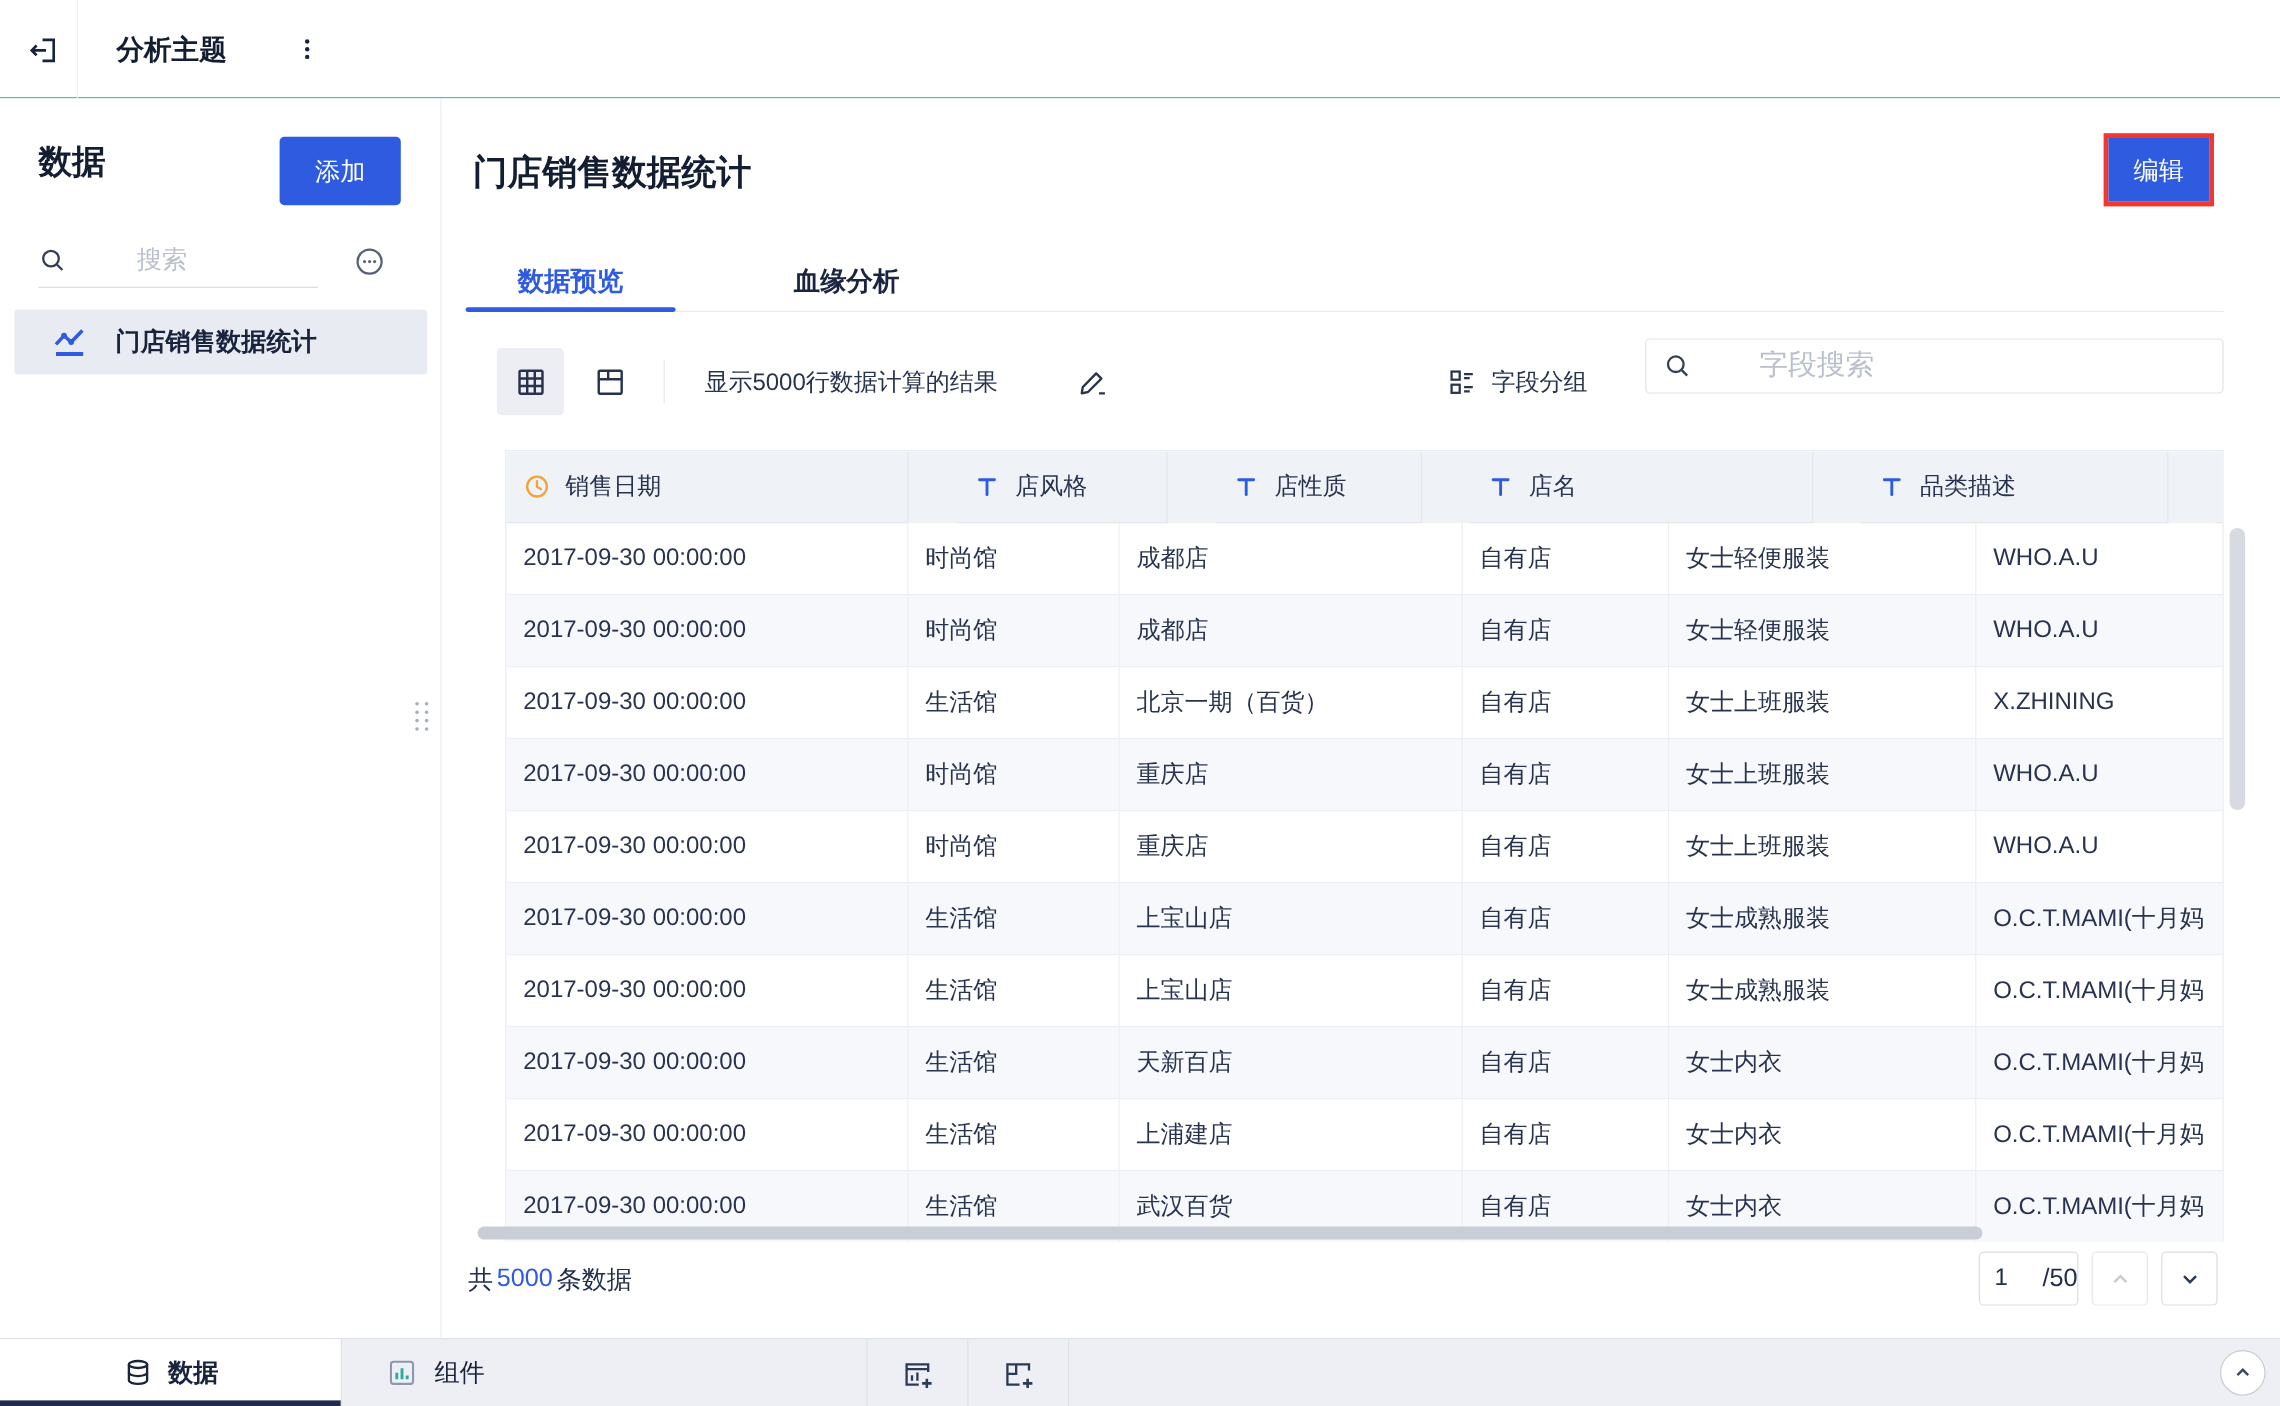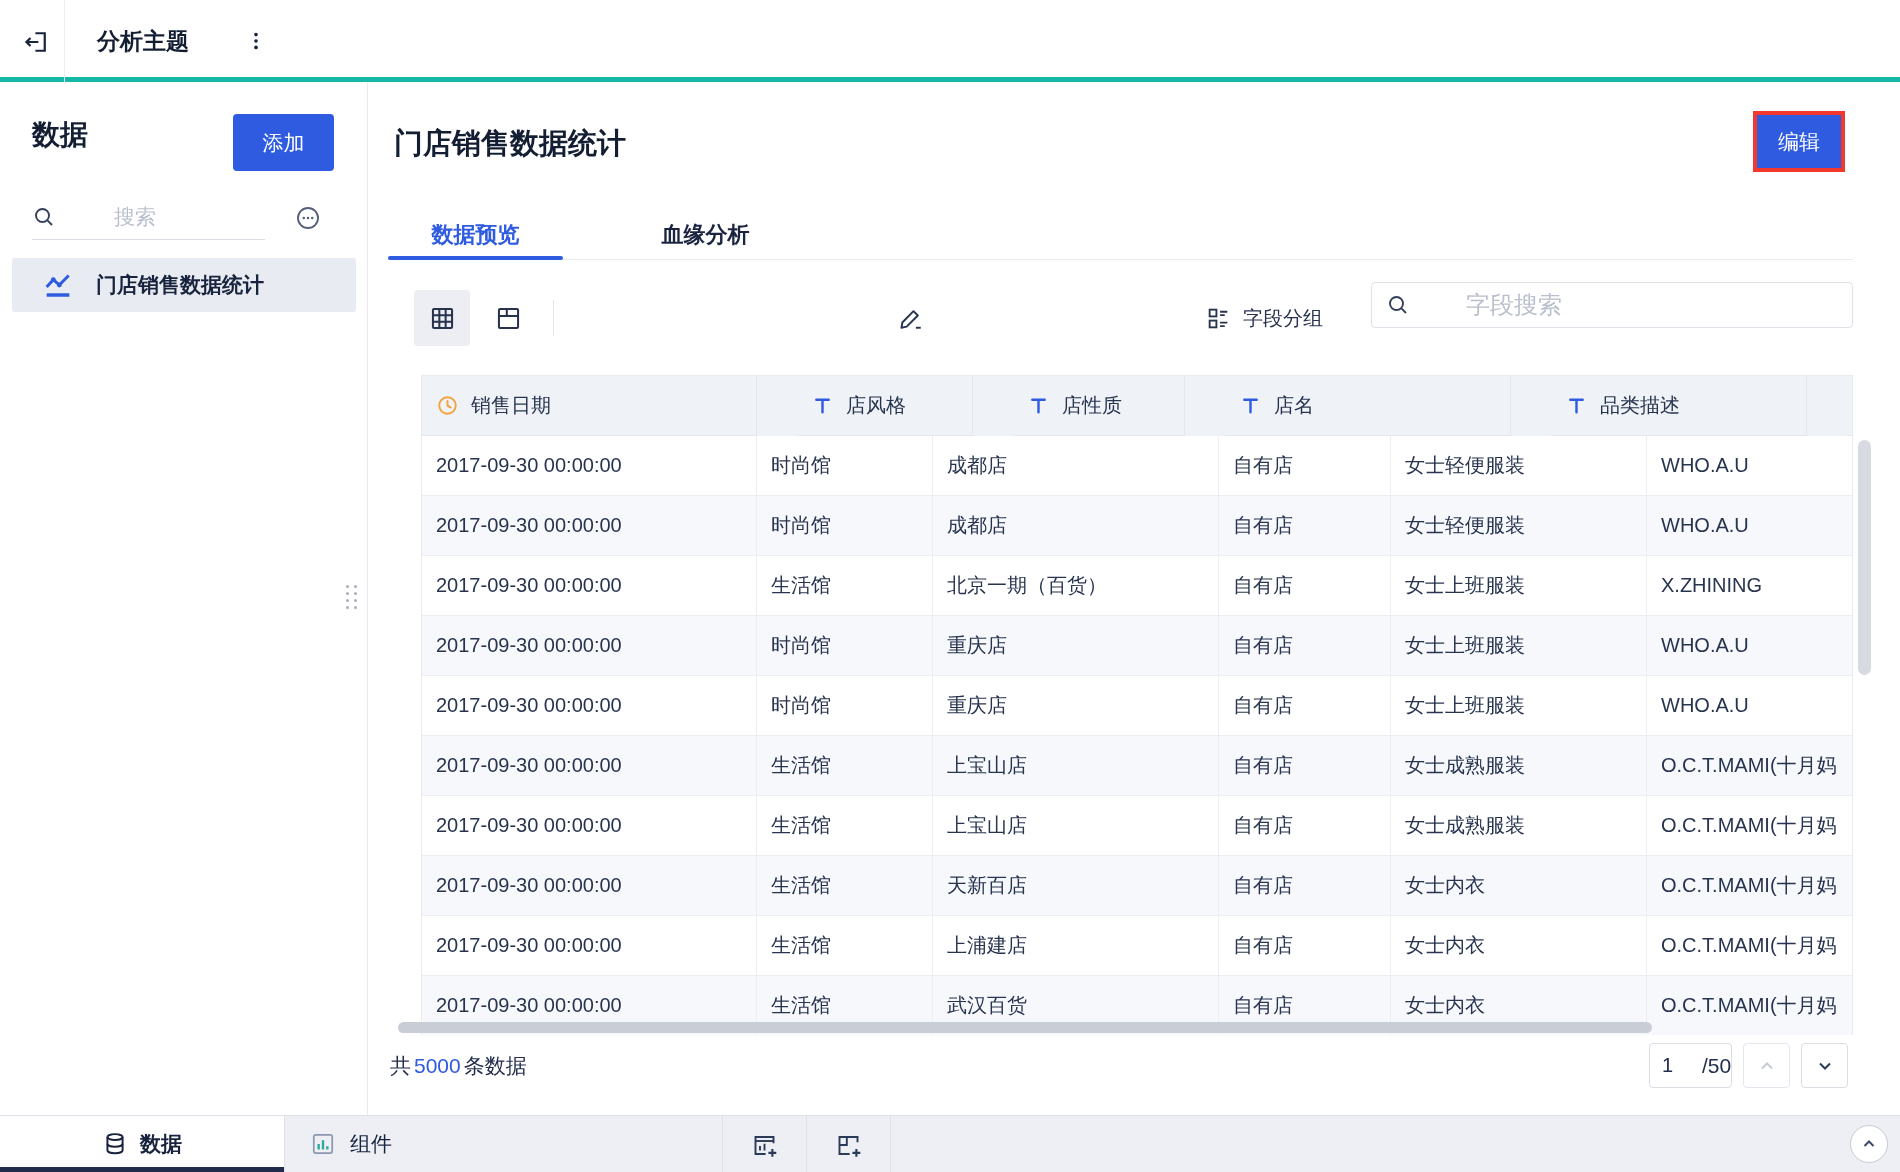--- a/index.html
+++ b/index.html
@@ -4,21 +4,21 @@
 <style>
   * { margin:0; padding:0; box-sizing:border-box; }
   html,body { width:1900px; height:1172px; }
   body { font-family:"Liberation Sans","DejaVu Sans",sans-serif; background:#fff; color:#1A2440; }
   #app { position:relative; width:1900px; height:1172px; overflow:hidden; background:#fff; }
   svg { display:block; }
   button { background:none; border:none; cursor:pointer; font-family:inherit; }
   input { font-family:inherit; outline:none;margin-left:44px; }
 
   
-  .topbar { position:absolute; left:0; top:0; width:1900px; height:82px; background:#fff; border-bottom:5px solid #14b8a6; }
+  .topbar { position:absolute; left:0; top:0; width:1900px; height:82px; background:#fff; border-bottom:1px solid #14b8a6; }
   .exit-btn { position:absolute; left:16px; top:22px; width:40px; height:40px; display:flex; align-items:center; justify-content:center; }
   .topbar-divider { position:absolute; left:64px; top:0; width:1px; height:82px; background:#ECEEF2; }
   .topbar-title { position:absolute; left:97px; top:0; height:82px; display:flex; align-items:center; font-size:23px; font-weight:700; color:#131E33; }
   .kebab-btn { position:absolute; left:238px; top:23px; width:36px; height:36px; display:flex; align-items:center; justify-content:center; }
 
   
   .sidebar { position:absolute; left:0; top:82px; width:368px; height:1033px; background:#fff; border-right:1px solid #E8EAF0; }
   .sidebar-title { position:absolute; left:32px; top:34px; font-size:28px; font-weight:700; color:#131E33; }
   .add-btn { position:absolute; left:233px; top:32px; width:101px; height:57px; background:#2E5BE0; color:#fff; font-size:21px; border-radius:4px; }
   .sidebar-search { position:absolute; left:32px; top:112px; width:233px; height:46px; border-bottom:1px solid #D9DDE5; display:flex; align-items:center; }
@@ -79,21 +79,21 @@
   .pg-btn { position:absolute; top:961px; width:47px; height:45px; border-radius:4px; display:flex; align-items:center; justify-content:center; background:#fff; }
   .pg-btn.up { left:1375px; border:1px solid #E4E7ED; cursor:default; }
   .pg-btn.down { left:1433px; border:1px solid #D9DDE4; }
 
   
   .bottombar { position:absolute; left:0; top:1115px; width:1900px; height:57px; background:#EDEFF4; border-top:1px solid #DEE1E8; }
   .bb-tab-data { position:absolute; left:0; top:0; width:284px; height:56px; background:#fff; display:flex; align-items:center; justify-content:center; cursor:pointer; }
   .bb-tab-data .bb-underline { position:absolute; left:0; bottom:0; width:100%; height:5px; background:#202C49; }
   .bb-tab-data .lbl { margin-left:12px; font-size:21px; font-weight:700; color:#18233D; }
   .bb-divider { position:absolute; top:0; width:1px; height:56px; background:#DEE1E8; }
-  .bb-tab-comp { position:absolute; left:284px; top:0; height:56px; display:flex; align-items:center; padding:0 26px; cursor:pointer; }
+  .bb-tab-comp { position:absolute; left:284px; top:0; height:56px; display:flex; align-items:center; padding:0 38px; cursor:pointer; }
   .bb-tab-comp .lbl { margin-left:14px; font-size:21px; color:#18233D; }
   .bb-icon-btn { position:absolute; top:14px; width:30px; height:30px; display:flex; align-items:center; justify-content:center; }
   .collapse-btn { position:absolute; left:1850px; top:9px; width:38px; height:38px; border:1.5px solid #C6CBD5; border-radius:50%; background:#fff; display:flex; align-items:center; justify-content:center; }
 </style>
 </head>
 <body>
 
 <div id="app">
 
   <header class="topbar">
@@ -188,20 +188,21 @@
     </button>
     <button class="view-btn split">
       <span>
         <svg width="27" height="27" viewBox="0 0 24 24" fill="none" stroke="#26324E" stroke-width="1.8">
           <rect x="3.5" y="3.5" width="17" height="17" rx="1"></rect>
           <path d="M3.5 9.8h17M10.5 3.5v6.3"></path>
         </svg>
       </span>
     </button>
     <div class="toolbar-divider"></div>
+    <div class="result-text">显示5000行数据计算的结果</div>
     <button class="pencil-btn">
       <span>
         <svg width="26" height="26" viewBox="0 0 24 24" fill="none" stroke="#28344F" stroke-width="1.8">
           <path d="M14.3 5.7l4 4L8 20l-4.8 1L4 16.2z" stroke-linejoin="round"></path>
           <path d="M16.5 21h4.5"></path>
         </svg>
       </span>
     </button>
 
     <div class="field-group">

